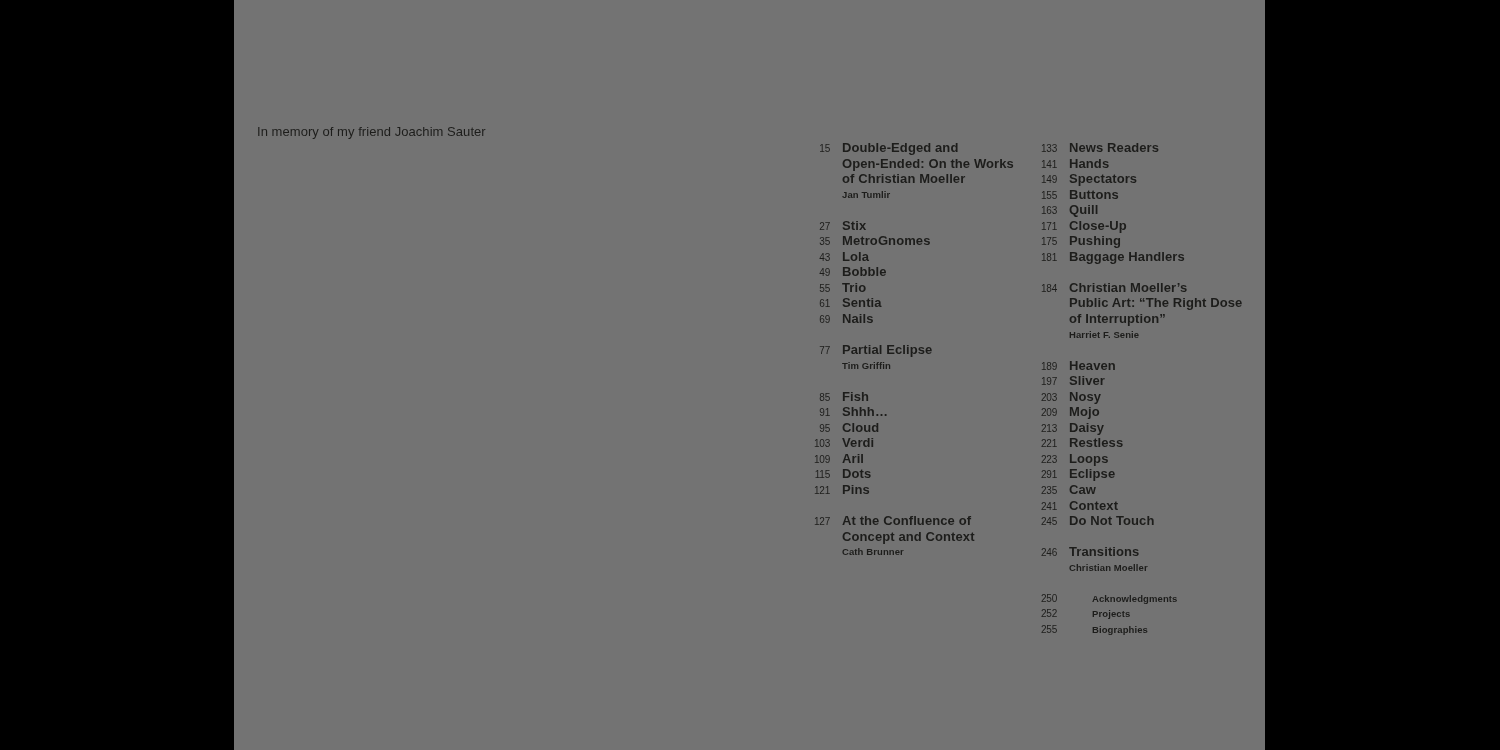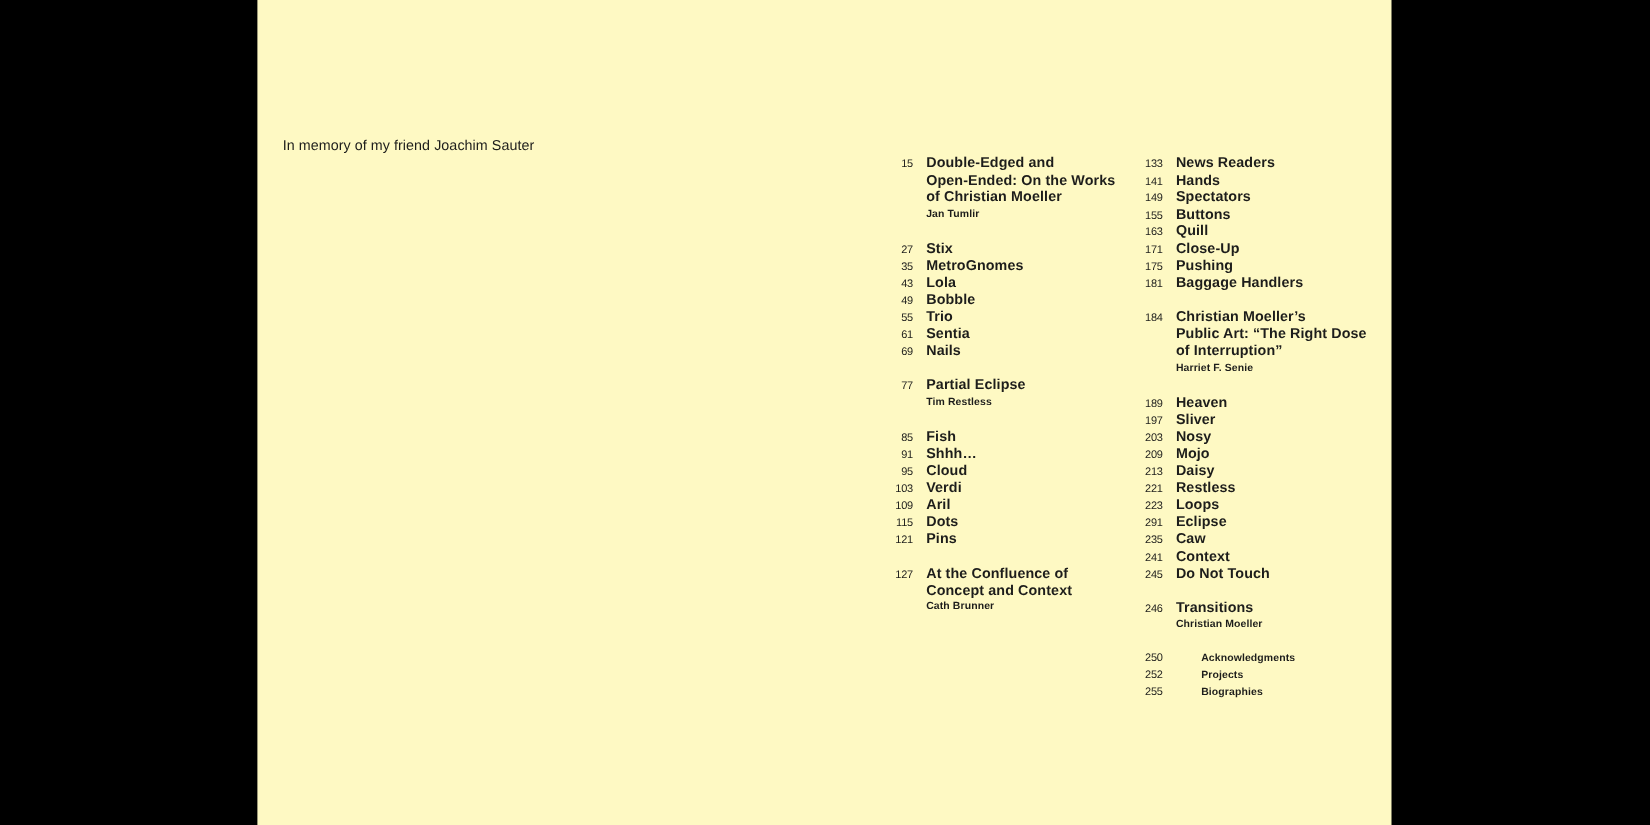--- a/index.html
+++ b/index.html
@@ -10,21 +10,21 @@
     overflow: hidden;
     font-family: "Liberation Sans", sans-serif;
   }
   .bar { position: absolute; top: 0; height: 750px; background: #000; }
   .bar-left  { left: 0; width: 234px; }
   .bar-right { left: 1265px; width: 235px; }
 
   .page {
     position: absolute; left: 234px; top: 0;
     width: 1031px; height: 750px;
-    background: #fef9c3;
+    background: #737373;
   }
 
   .dedication {
     position: absolute; left: 23px; top: 124px;
     font-size: 13px; line-height: 15.55px;
     font-weight: 500; letter-spacing: 0.05px;
     color: #1d1d1b;
     white-space: nowrap;
   }
 
@@ -114,21 +114,21 @@
           <span class="title">Nails</span>
         </div>
       </div>
       <div class="group">
         <div class="row">
           <span class="num">77</span>
           <span class="title">Partial Eclipse</span>
         </div>
         <div class="row">
           <span class="num"></span>
-          <span class="author">Tim Restless</span>
+          <span class="author">Tim Griffin</span>
         </div>
       </div>
       <div class="group">
         <div class="row">
           <span class="num">85</span>
           <span class="title">Fish</span>
         </div>
         <div class="row">
           <span class="num">91</span>
           <span class="title">Shhh…</span>

